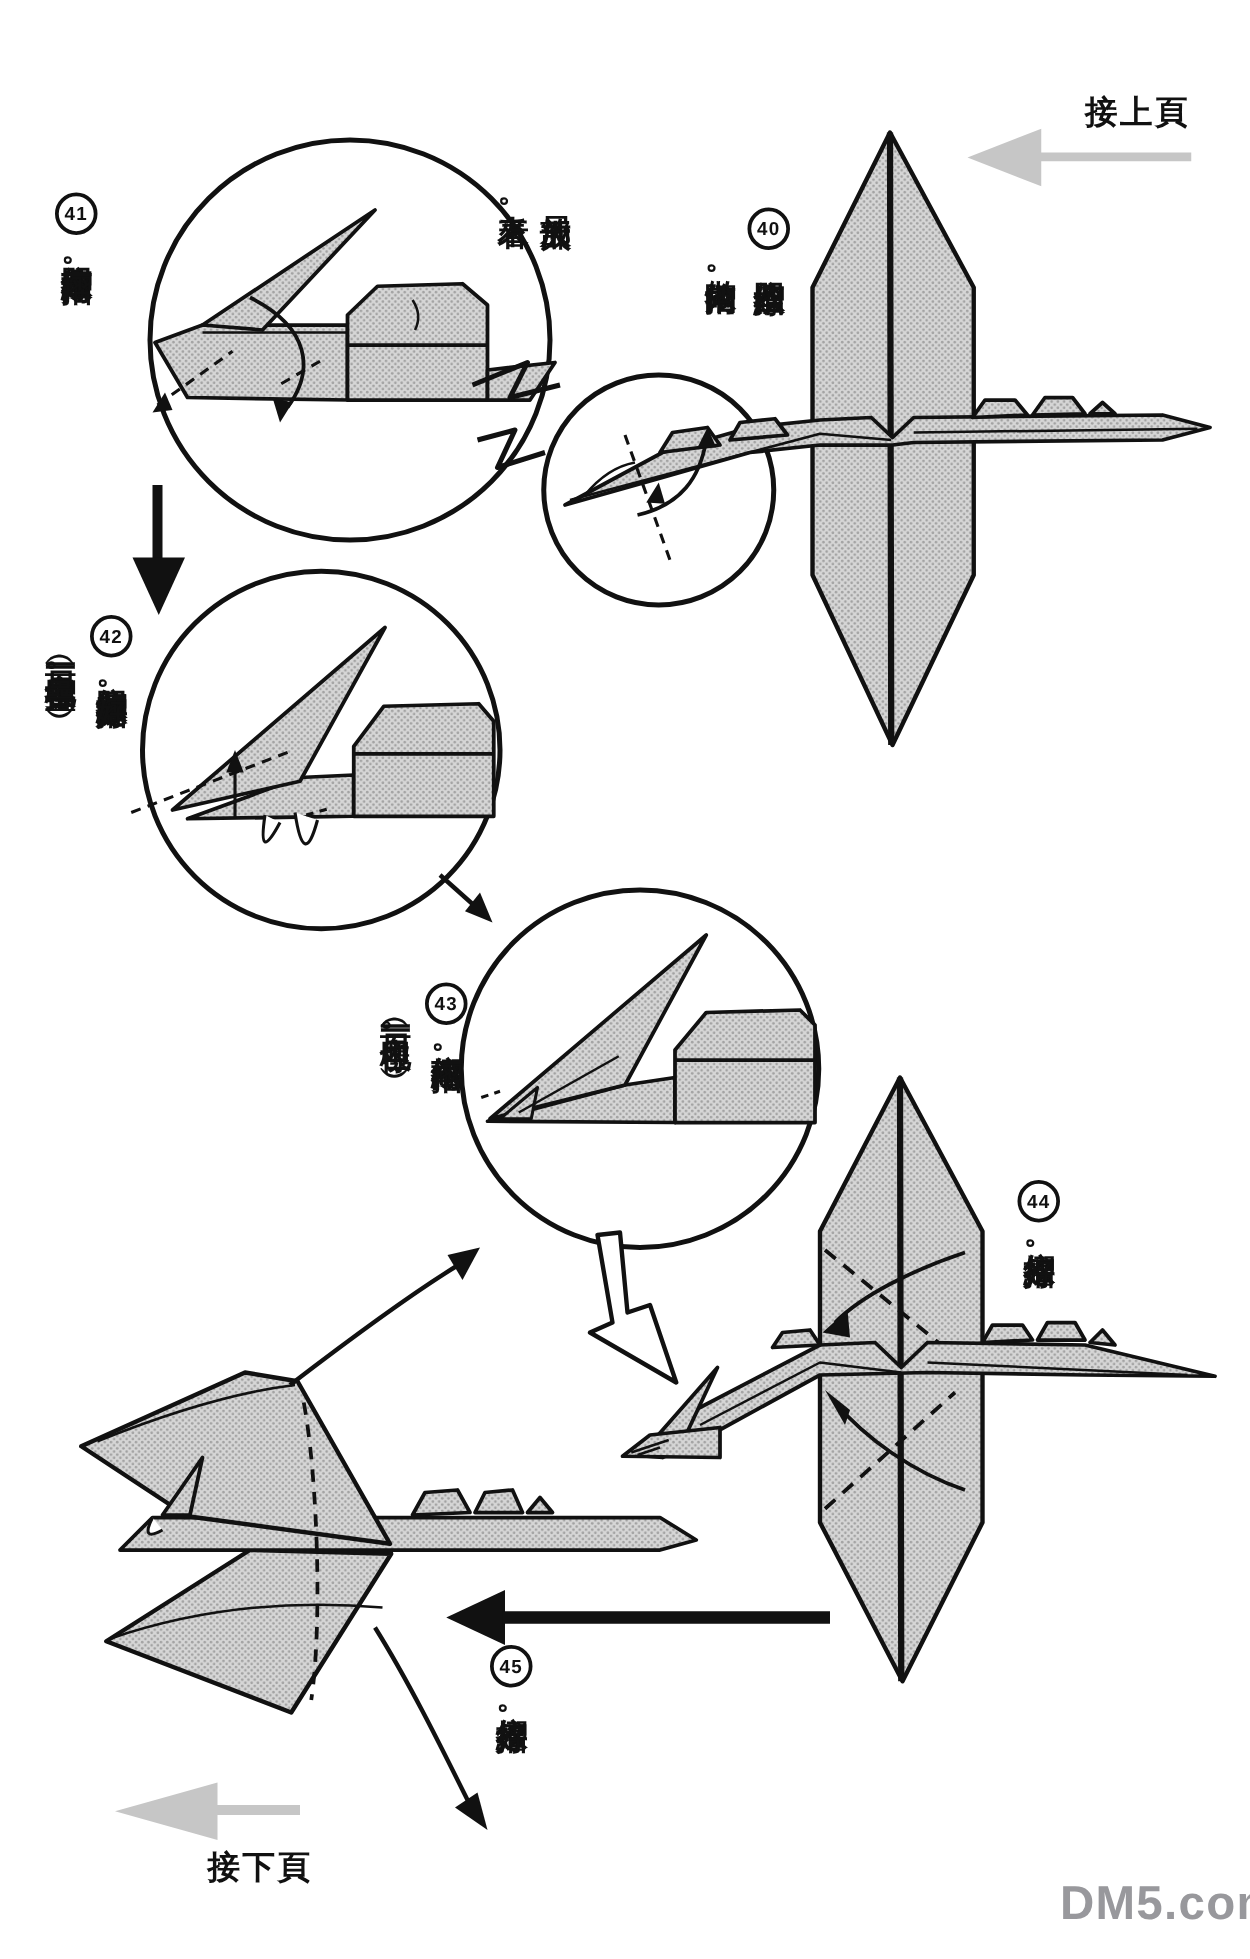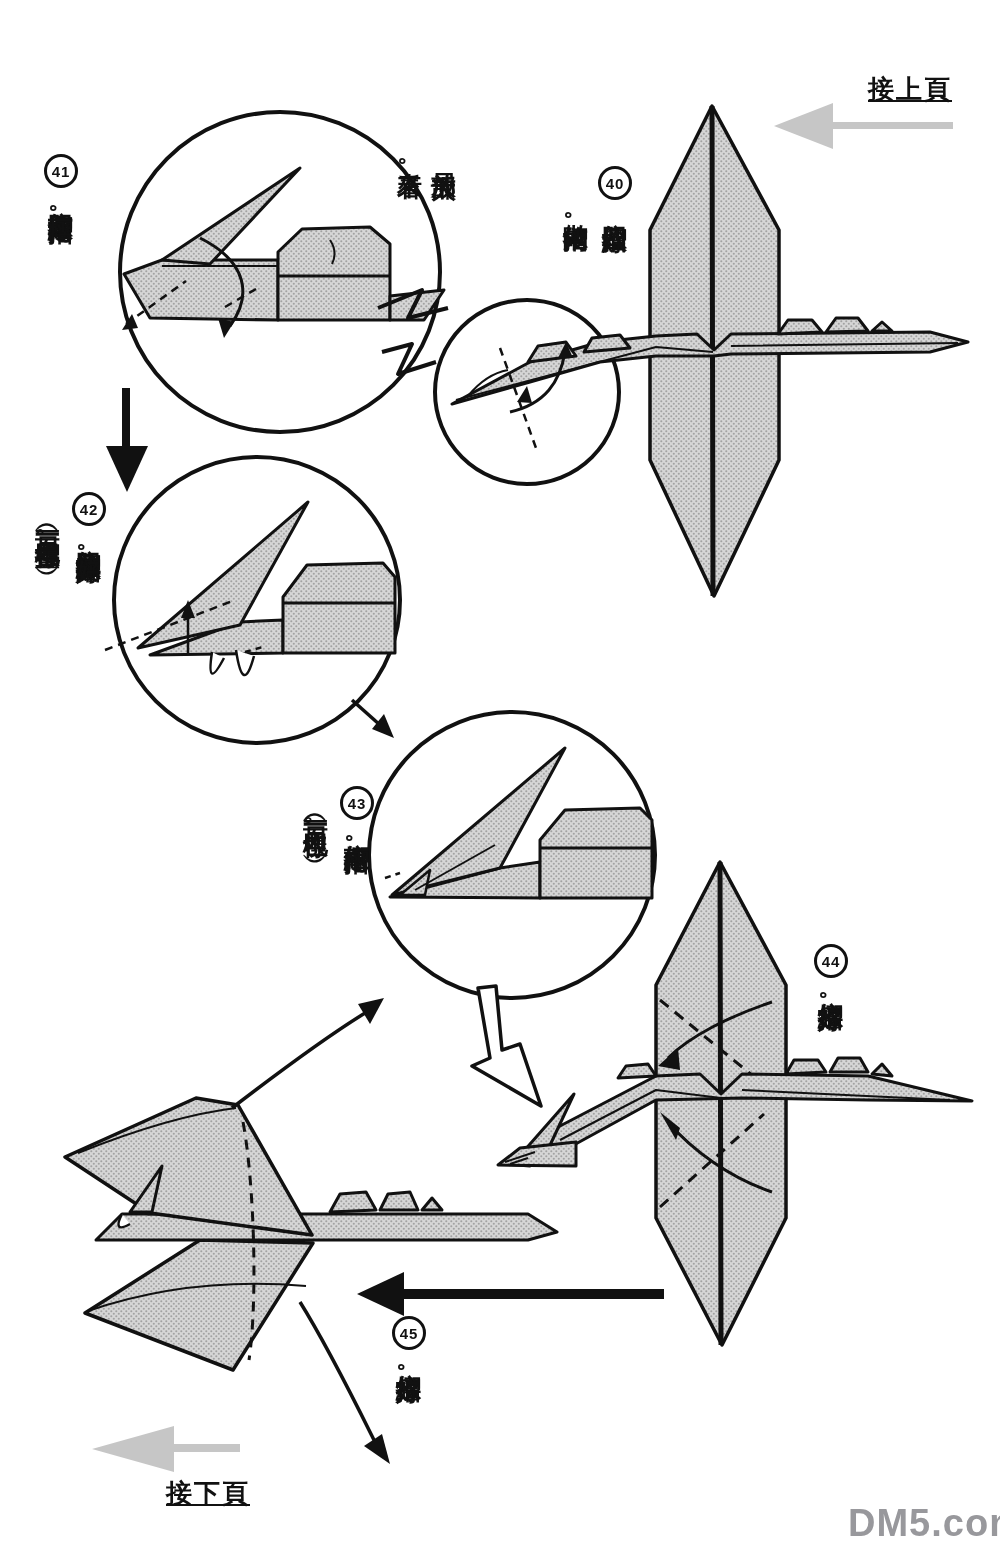--- a/index.html
+++ b/index.html
@@ -3,21 +3,21 @@
 <meta charset="utf-8">
 <style>
   html,body{margin:0;padding:0;background:#fff;}
   #page{position:relative;width:1000px;height:1567px;background:#fff;overflow:hidden;
         font-family:"Liberation Sans",sans-serif;}
   #art{position:absolute;left:0;top:0;z-index:1;}
   .vlabel{position:absolute;z-index:5;writing-mode:vertical-rl;text-orientation:upright;
           font:700 25px/1.12 "Liberation Sans",sans-serif;color:#111;letter-spacing:1px;
           white-space:nowrap;}
   .hlabel{position:absolute;z-index:5;font:700 26px "Liberation Sans",sans-serif;color:#111;
-          letter-spacing:2px;text-decoration:underline;}
+          letter-spacing:2px;}
   .stepnum{writing-mode:horizontal-tb;display:inline-flex;align-items:center;justify-content:center;
            width:28px;height:28px;border:3px solid #111;border-radius:50%;background:#fff;
            font:700 15px "Liberation Sans",sans-serif;margin-bottom:5px;}
   .watermark{position:absolute;z-index:6;font:700 38px "Liberation Sans",sans-serif;
              color:#98989c;letter-spacing:1px;}
 </style>
 </head>
 <body>
 
 <div id="page">

